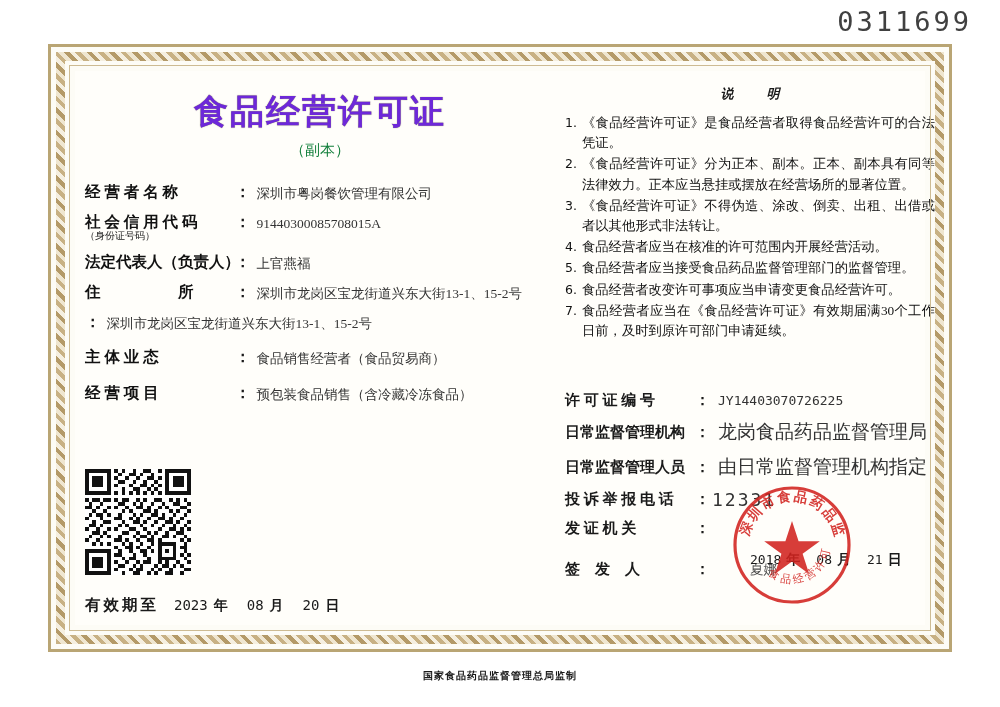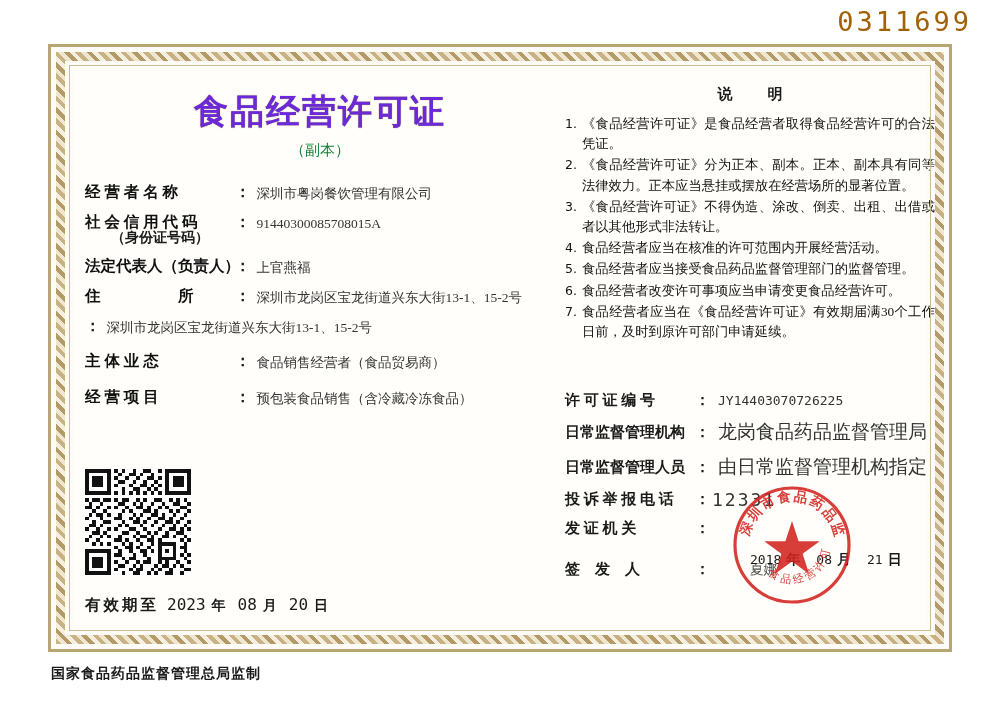--- a/index.html
+++ b/index.html
@@ -11,21 +11,21 @@
     overflow:hidden;
     position:relative;
   }
   
   .serial{
     position:absolute;
     top:6px;right:28px;
     font-family:"DejaVu Sans Mono","Liberation Mono",monospace;
     font-size:27px;
     letter-spacing:3px;
-    color:#a16207;
+    color:#404040;
   }
   
   .cert{
     position:absolute;
     left:48px;top:44px;
     width:904px;height:608px;
     background:#fdfcf6;
     border:3px solid #b9a574;
     box-sizing:border-box;
   }
@@ -101,23 +101,22 @@
   .fval{
     flex:1;
     font-size:13.5px;
     color:#333;
     line-height:1.35;
     padding-left:6px;
     padding-top:3px;
   }
   .fval.two{line-height:1.3;}
   .label-sub{
-    font-size:14px;
-    font-weight:bold;
-    text-align:center;
+    font-size:10px;
+    font-weight:normal;
     width:150px;
     margin-top:-4px;
   }
   
   .qr{
     position:absolute;
     left:10px;top:398px;
     width:106px;height:106px;
   }
   .qr svg{display:block;}
@@ -126,38 +125,39 @@
     position:absolute;
     left:10px;top:524px;
     display:flex;
     align-items:baseline;
     font-size:15.5px;
     font-weight:bold;
   }
   .validity .vtxt{letter-spacing:3px;font-family:Liberation Mono, monospace;}
   .validity .num{
     font-family:"DejaVu Sans Mono","Liberation Mono",monospace;
-    font-size:16px;
+    font-size:14px;
     font-weight:normal;
-    margin:0 6px 0 8px;
+    margin:0 6px 0 15px;
   }
   .validity .unit{font-size:14px;font-weight:bold;margin-right:4px;}
   
   .right{
     position:absolute;
     left:490px;top:14px;
     width:370px;
   }
   .sm-title{
     text-align:center;
-    font-size:15px;
+    font-size:13px;
     font-weight:bold;
     letter-spacing:10px;
     padding-left:10px;
     margin-bottom:10px;
+    font-style:italic;
   }
   .notes{
     font-size:13.3px;
     line-height:1.52;
     color:#111;
   }
   .note{
     display:flex;
     margin-bottom:1px;
   }
@@ -231,22 +231,22 @@
   .seal{
     position:absolute;
     left:655px;top:412px;
     width:124px;height:124px;
     pointer-events:none;
   }
   
   .footer{
     position:absolute;
     left:0;right:0;bottom:-34px;
-    text-align:left;
-    font-size:14px;
+    text-align:center;
+    font-size:10px;
     font-weight:bold;
     letter-spacing:1px;
   }
 </style>
 </head>
 <body>
 
 <div class="serial">0311699</div>
 
 <div class="cert">

